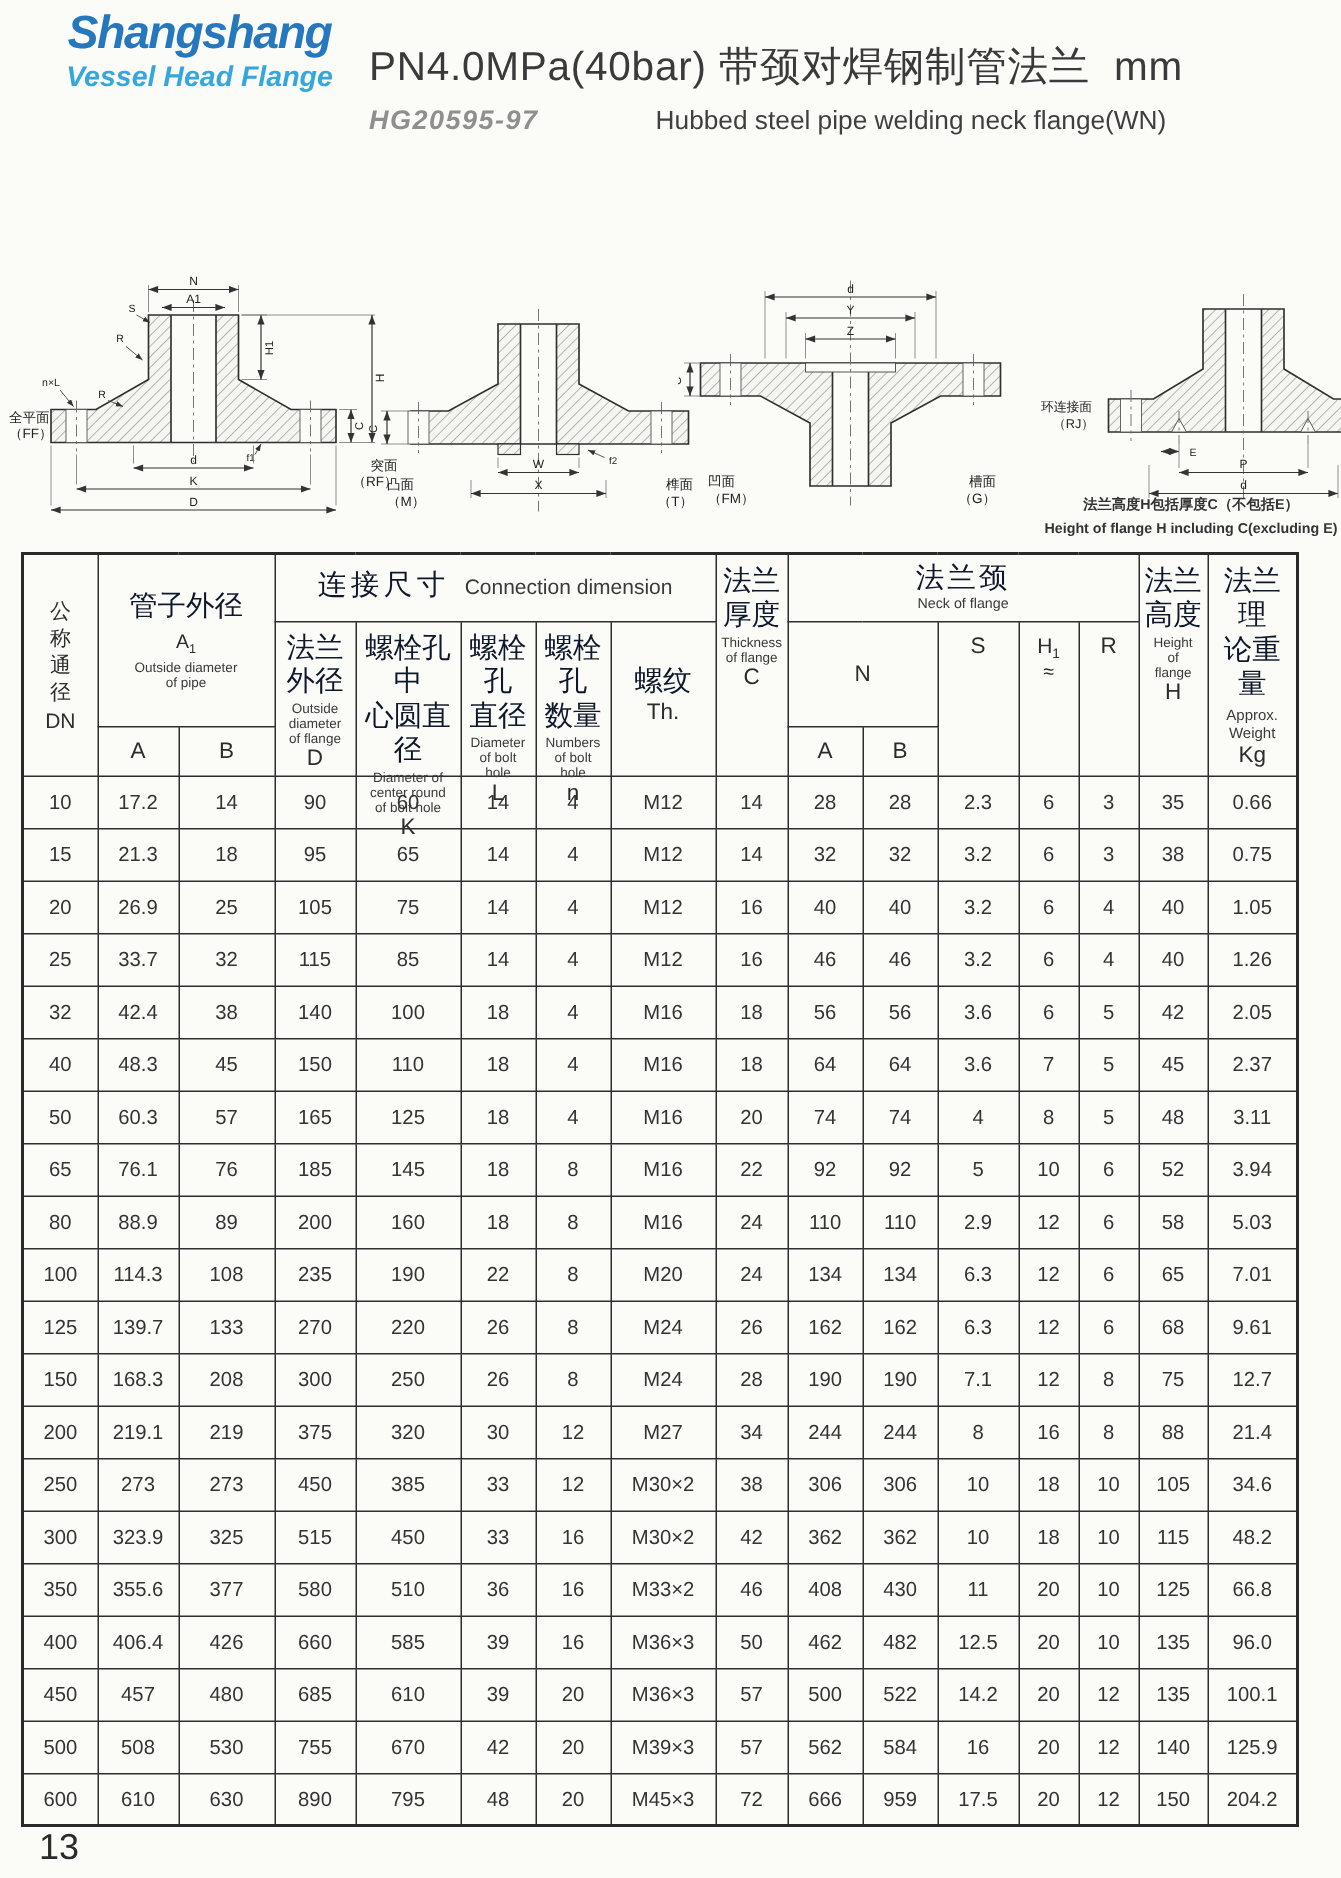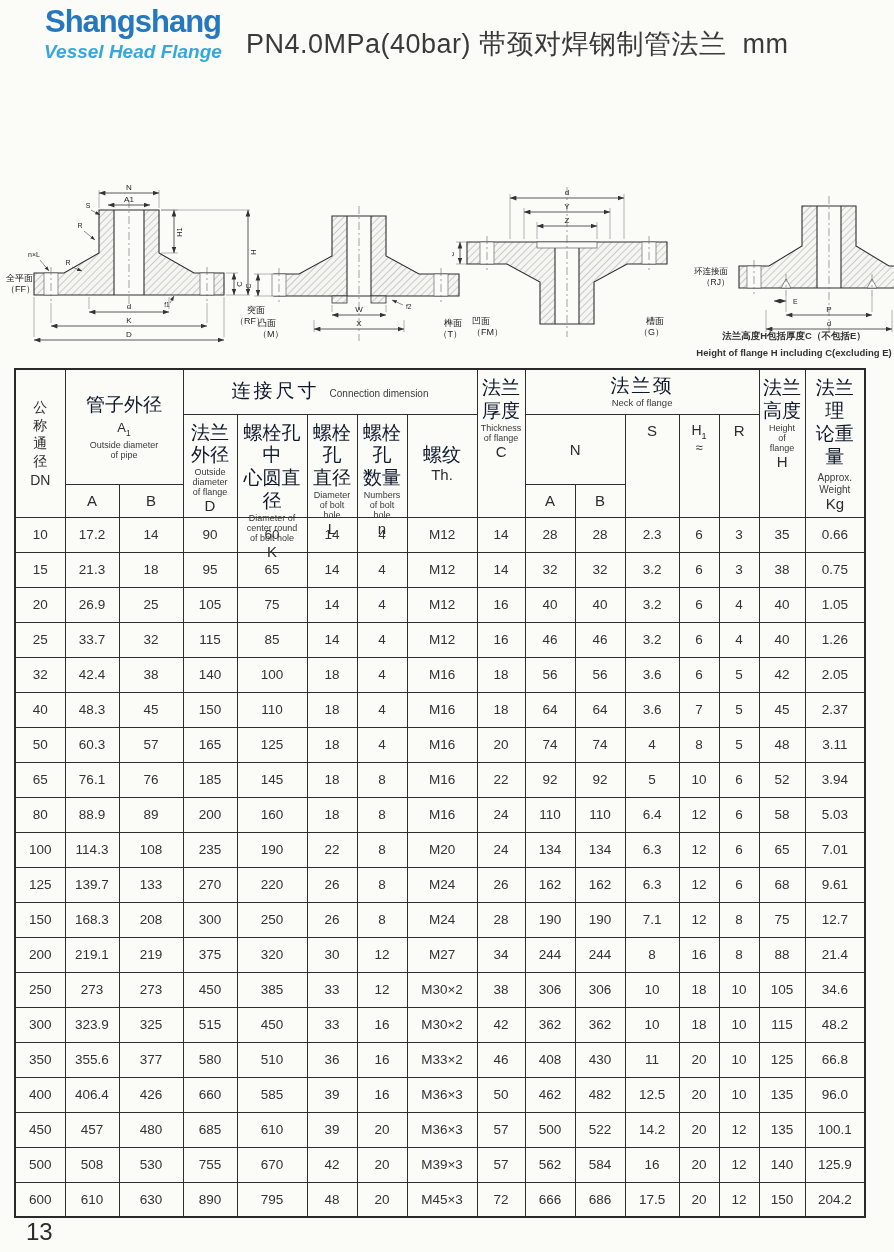--- a/index.html
+++ b/index.html
@@ -2,21 +2,21 @@
 <html><head>
 <meta charset="utf-8">
 <style>
   * { margin:0; padding:0; box-sizing:border-box; }
   body {
     width:894px; height:1252px; position:relative; overflow:hidden;
     background:#fbfbf8; font-family:"Liberation Sans","DejaVu Sans",sans-serif; color:#2e2e2e;
   }
   
   .logo { position:absolute; left:28px; top:6px; width:210px; text-align:center; }
-  .logo .brand-name { font-size:31px; font-weight:bold; letter-spacing:-1px; line-height:1.05; }
+  .logo .brand-name { font-size:31px; font-weight:bold; font-style:italic; letter-spacing:-1px; line-height:1.05; }
   .logo .brand-tagline { font-size:19px; font-weight:bold; letter-spacing:0px; margin-top:2px; }
   .titleblock { position:absolute; left:246px; top:26px; width:640px; }
   .title-main { font-size:27px; color:#3a3a3a; letter-spacing:0.5px; white-space:nowrap; }
   .title-main .unit { margin-left:16px; }
   .title-sub { display:flex; margin-top:8px; align-items:baseline; }
   .std-code { font-size:18px; font-weight:bold; font-style:italic; color:#8f8f8f; letter-spacing:1px; }
   .title-en { font-size:17.5px; color:#3f3f3f; margin-left:78px; }
   
   .drawing { position:absolute; }
   .d1 { left:4px;  top:178px; }
@@ -73,20 +73,24 @@
   </defs>
 </svg>
 
 <div class="logo">
   <div class="brand-name" style="color: rgb(37, 119, 190);">Shangshang</div>
   <div class="brand-tagline" style="color: rgb(54, 167, 221); font-style: italic;">Vessel Head Flange</div>
 </div>
 <div class="titleblock">
   <div class="title-main">
     <span>PN4.0MPa(40bar) 带颈对焊钢制管法兰</span><span class="unit">mm</span>
+  </div>
+  <div class="title-sub">
+    <span class="std-code">HG20595-97</span>
+    <span class="title-en">Hubbed steel pipe welding neck flange(WN)</span>
   </div>
 </div>
 
 <svg class="drawing d1" width="262" height="185" viewBox="0 0 262 185">
   <path d="M95,32 H155 V75 L190,95 H220 V117 H30 V95 H60 L95,75 Z M110,32 H140 V117 H110 Z" fill="url(#hatch)" stroke="#2f2f2f" stroke-width="1.1" fill-rule="evenodd"></path>
   <rect x="40" y="95" width="14" height="22" fill="#fbfbf8" stroke="#555" stroke-width="0.6"></rect>
   <rect x="196" y="95" width="14" height="22" fill="#fbfbf8" stroke="#555" stroke-width="0.6"></rect>
   <line class="cl" x1="47" y1="89" x2="47" y2="123"></line>
   <line class="cl" x1="203" y1="89" x2="203" y2="123"></line>
   <line class="cl" x1="125" y1="22" x2="125" y2="130"></line>
@@ -259,21 +263,21 @@
         <div class="cellstack">
           <div class="hcn">管子外径</div>
           <div class="hletter" style="font-size:13px"><span>A</span><sub>1</sub></div>
           <div class="hen pre">Outside diameter
 of pipe</div>
         </div>
       </th>
       <th colspan="5">
         <div class="inlinegroup">
           <span class="hcn" style="letter-spacing:3px">连接尺寸</span>
-          <span class="hen" style="font-size:10px">Connection dimension</span>
+          <span class="hen" style="font-size:14px">Connection dimension</span>
         </div>
       </th>
       <th rowspan="3" class="stack3">
         <div class="cellstack">
           <div>
             <div class="hcn pre">法兰
 厚度</div>
             <div class="hen pre">Thickness
 of flange</div>
           </div>
@@ -543,21 +547,21 @@
         <td>88.9</td>
         <td>89</td>
         <td>200</td>
         <td>160</td>
         <td>18</td>
         <td>8</td>
         <td>M16</td>
         <td>24</td>
         <td>110</td>
         <td>110</td>
-        <td>6.4</td>
+        <td>2.9</td>
         <td>12</td>
         <td>6</td>
         <td>58</td>
         <td>5.03</td>
       </tr>
       <tr>
         <td>100</td>
         <td>114.3</td>
         <td>108</td>
         <td>235</td>
@@ -740,21 +744,21 @@
         <td>600</td>
         <td>610</td>
         <td>630</td>
         <td>890</td>
         <td>795</td>
         <td>48</td>
         <td>20</td>
         <td>M45×3</td>
         <td>72</td>
         <td>666</td>
-        <td>686</td>
+        <td>959</td>
         <td>17.5</td>
         <td>20</td>
         <td>12</td>
         <td>150</td>
         <td>204.2</td>
       </tr>
     </tbody>
 </table>
 
 <div class="page-num">13</div>

